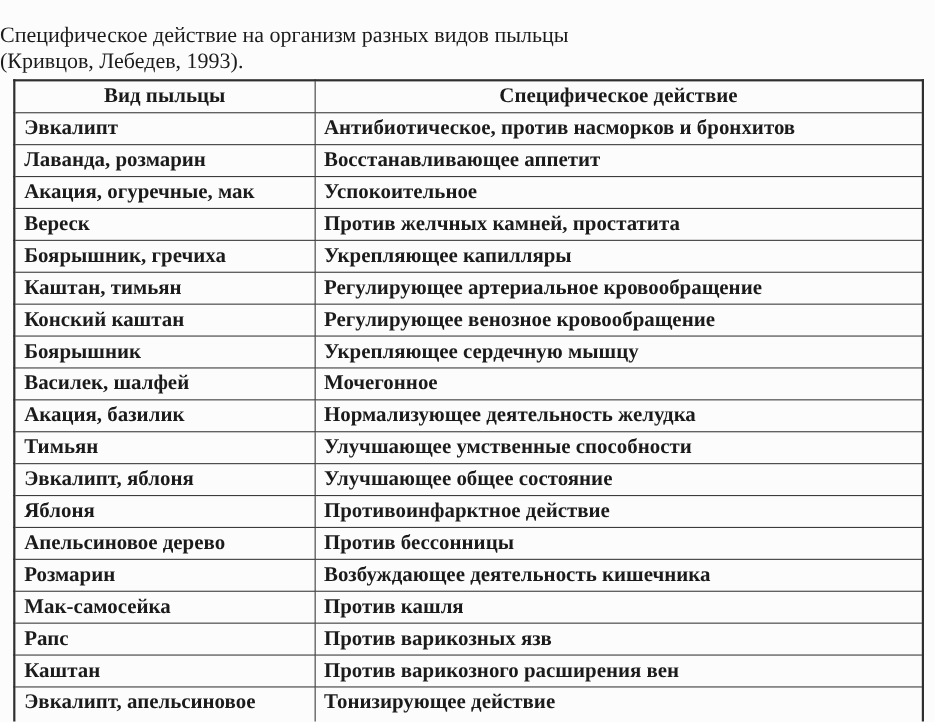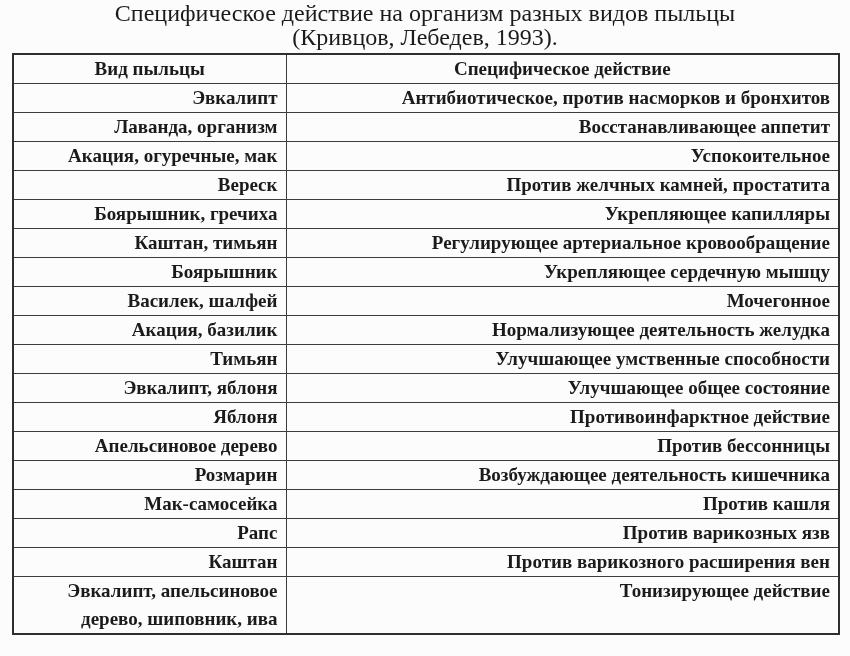--- a/index.html
+++ b/index.html
@@ -8,24 +8,24 @@
   }
   body {
     width: 850px;
     height: 656px;
     background: #fcfcfc;
     font-family: "Liberation Serif", "DejaVu Serif", serif;
     color: #1b1b1b;
     overflow: hidden;
   }
   .title {
-    text-align: center;
-    font-size: 24px;
+    text-align: left;
+    font-size: 20px;
     line-height: 24px;
-    padding-top: 1px;
+    padding-top: 20px;
     color: #1b1b1b;
   }
   table.pollen-table {
     border-collapse: collapse;
     table-layout: fixed;
     width: 826px;
     margin: 4px 0 0 12px;
     border: 2px solid #2f2f2f;
   }
   table.pollen-table th,
@@ -35,21 +35,21 @@
     line-height: 28px;
     padding: 0 8px;
     font-weight: bold;
     vertical-align: top;
     overflow: hidden;
   }
   table.pollen-table th {
     text-align: center;
   }
   table.pollen-table td {
-    text-align: right;
+    text-align: left;
   }
   col.col-type { width: 273px; }
   col.col-effect { width: 553px; }
 </style>
 </head>
 <body>
 
 <div class="title">
   <div>Специфическое действие на организм разных видов пыльцы</div>
   <div>(Кривцов, Лебедев, 1993).</div>
@@ -66,38 +66,42 @@
       <th>Специфическое действие</th>
     </tr>
   </thead>
   <tbody>
 
   <tr>
         <td>Эвкалипт</td>
         <td>Антибиотическое, против насморков и бронхитов</td>
       </tr>
       <tr>
-        <td>Лаванда, организм</td>
+        <td>Лаванда, розмарин</td>
         <td>Восстанавливающее аппетит</td>
       </tr>
       <tr>
         <td>Акация, огуречные, мак</td>
         <td>Успокоительное</td>
       </tr>
       <tr>
         <td>Вереск</td>
         <td>Против желчных камней, простатита</td>
       </tr>
       <tr>
         <td>Боярышник, гречиха</td>
         <td>Укрепляющее капилляры</td>
       </tr>
       <tr>
         <td>Каштан, тимьян</td>
         <td>Регулирующее артериальное кровообращение</td>
+      </tr>
+      <tr>
+        <td>Конский каштан</td>
+        <td>Регулирующее венозное кровообращение</td>
       </tr>
       <tr>
         <td>Боярышник</td>
         <td>Укрепляющее сердечную мышцу</td>
       </tr>
       <tr>
         <td>Василек, шалфей</td>
         <td>Мочегонное</td>
       </tr>
       <tr>

